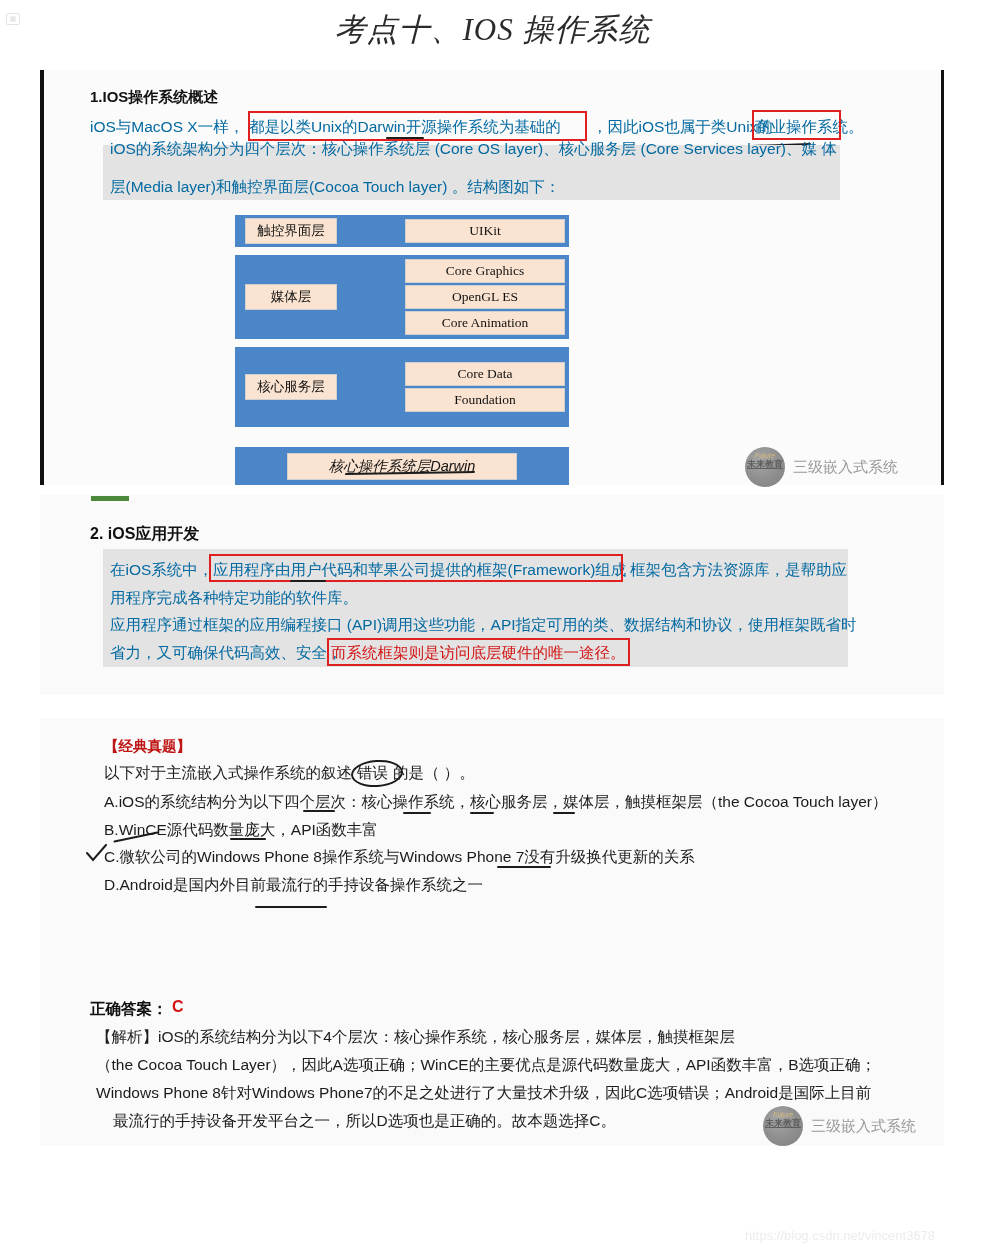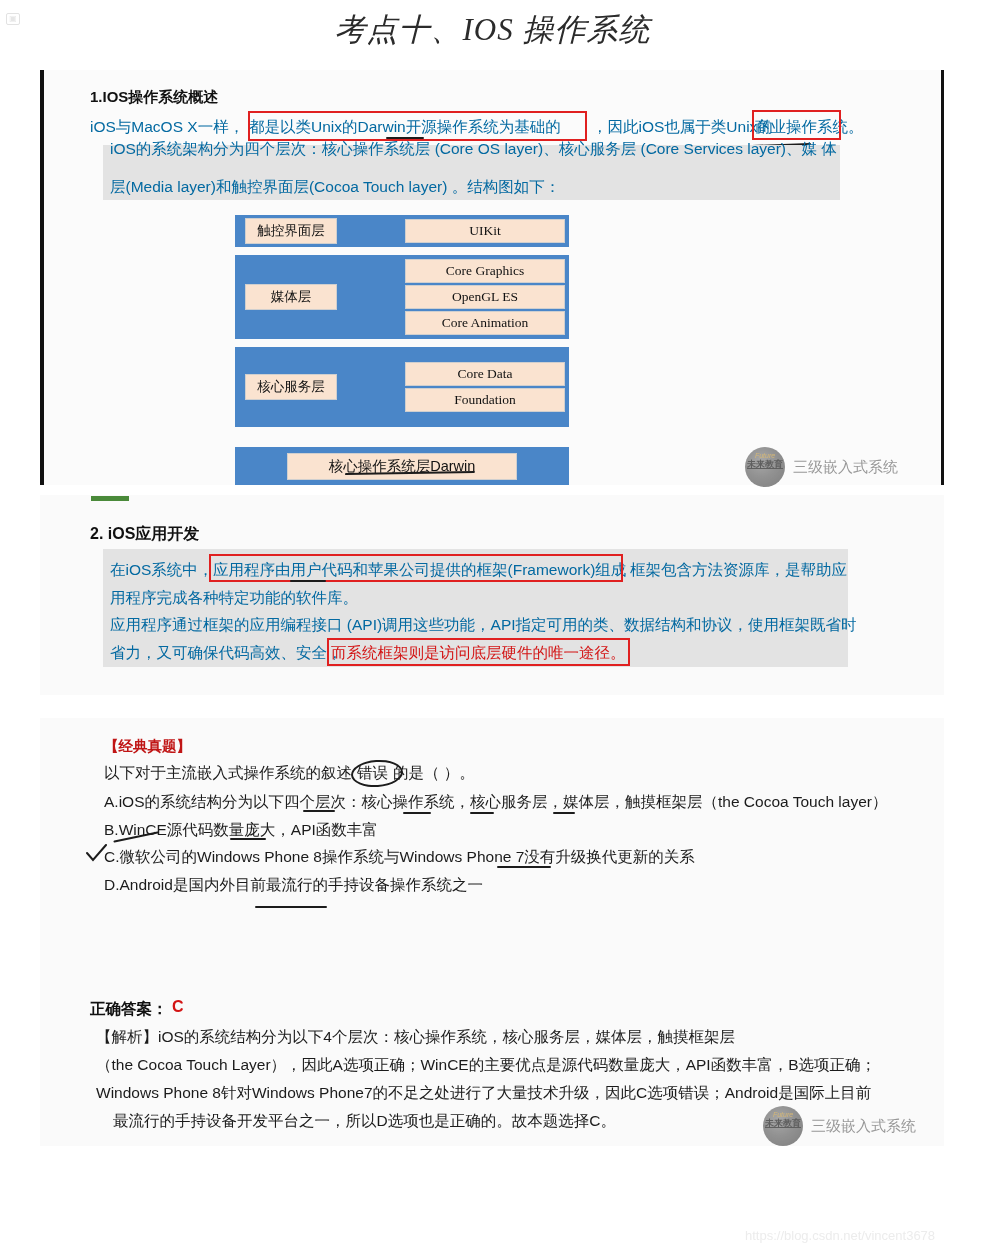--- a/index.html
+++ b/index.html
@@ -154,21 +154,21 @@
     display: flex;
     flex-direction: column;
     gap: 2px;
     width: 160px;
   }
   .arch-right-col .arch-label { width: 100%; font-family: Liberation Serif, serif; }
   #arch-row-touch { height: 32px; }
   #arch-row-media { height: 84px; }
   #arch-row-core  { height: 80px; }
   #arch-row-os    { height: 38px; justify-content: center; }
-  #arch-row-os .arch-label { width: 230px; margin: 0; font-size: 14.5px; }
+  #arch-row-os .arch-label { width: 230px; margin: 0; font-size: 14.5px; font-style: italic; }
   #arch-gap { height: 12px; }
 
   
   .watermark {
     position: absolute;
     display: flex;
     align-items: center;
     gap: 8px;
     opacity: 0.75;
   }

